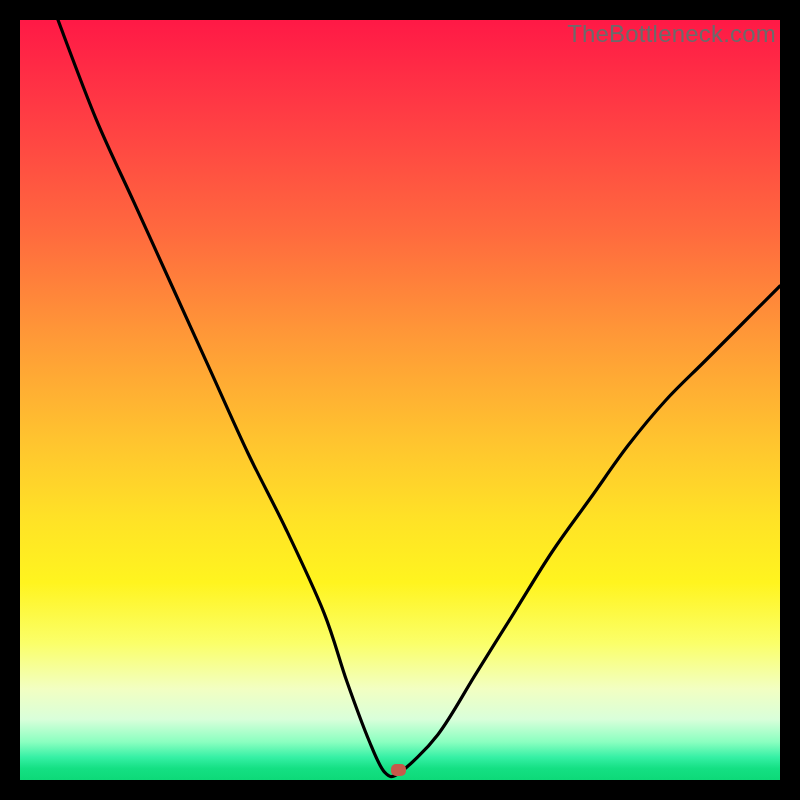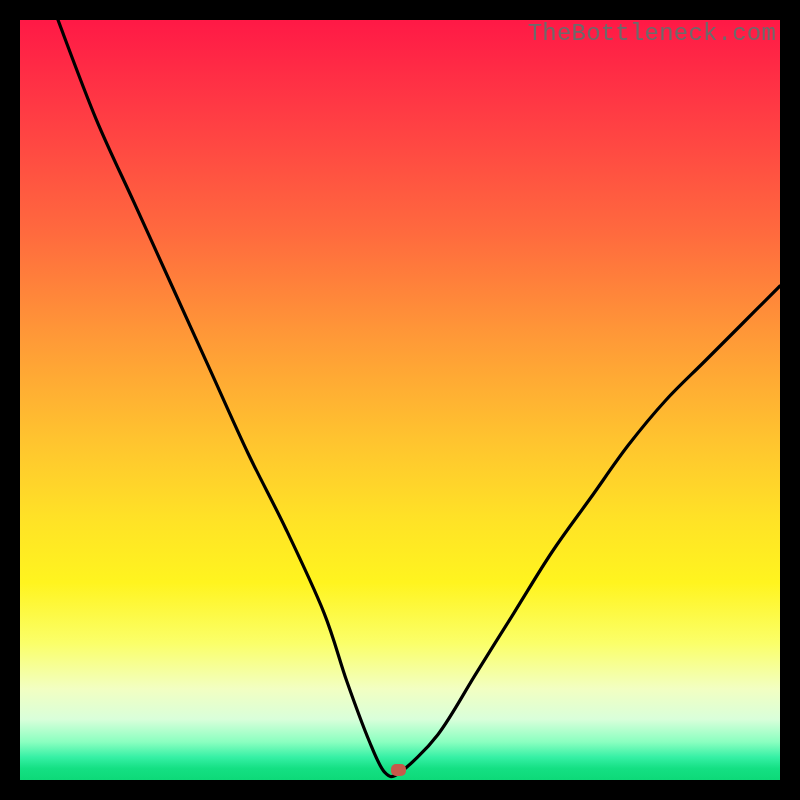--- a/index.html
+++ b/index.html
@@ -15,21 +15,21 @@
     left: 20px;
     top: 20px;
     width: 760px;
     height: 760px;
     background: #000000;
   }
   .watermark {
     position: absolute;
     top: 0px;
     right: 4px;
-    font-family: Liberation Mono, monospace;
+    font-family: Liberation Sans, sans-serif;
     font-size: 24px;
     font-weight: 500;
     color: #6b6b6b;
     letter-spacing: 0.2px;
     z-index: 50;
   }
   .gradient {
     position: absolute;
     left: 0;
     top: 0;

